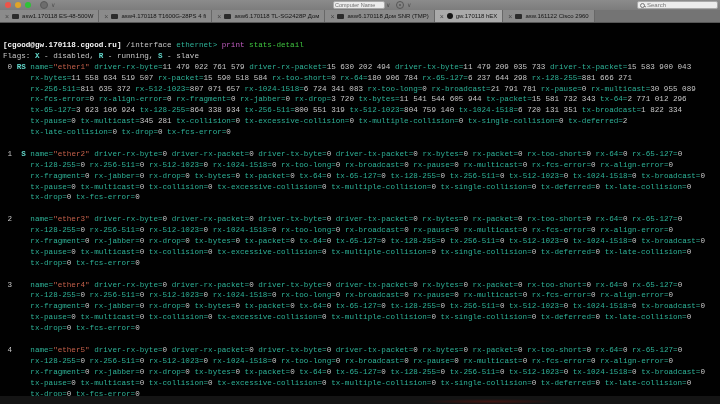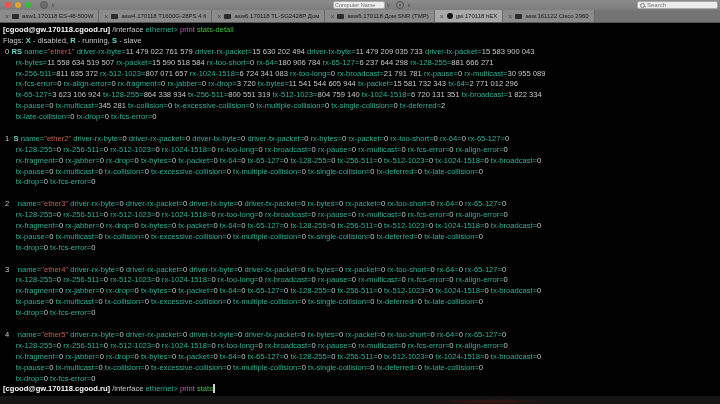--- a/index.html
+++ b/index.html
@@ -37,22 +37,22 @@
           display:flex;overflow:hidden;border-bottom:1px solid #565656;box-sizing:border-box;}
   .tab{display:flex;align-items:center;gap:3px;padding:0 5px;background:#8b8b8b;
        border-right:1px solid #686868;white-space:nowrap;flex:0 0 auto;}
   .tab.active{background:#aaaaaa;}
   .tclose{font-size:7px;line-height:7px;color:#474747;}
   .ticon{width:7px;height:5px;background:#2b2b2b;border-radius:1px;flex:0 0 auto;}
   .ticon.router{width:6px;height:6px;border-radius:50%;background:#151515;}
   .tlabel{font-size:6px;color:#141414;}
   
   .terminal{position:absolute;left:0;right:0;top:23px;bottom:8px;background:#010101;
-            padding:2px 0 0 3px;white-space:pre;overflow:hidden;
-            font-family:Liberation Sans, sans-serif;font-size:7.6px;line-height:10.9px;}
+            padding:17px 0 0 3px;white-space:pre;overflow:hidden;
+            font-family:Liberation Mono, monospace;font-size:7.6px;line-height:10.9px;}
   .tline{height:10.9px;}
   .s-p{color:var(--c-plain,#c7c7c7);}
   .s-w{color:var(--c-white,#f8f8f8);font-weight:bold;}
   .s-t{color:var(--c-teal,#2eb398);}
   .s-f{color:var(--c-flag,#64d8cb);font-weight:bold;}
   .s-m{color:var(--c-magenta,#c35ec3);}
   .s-g{color:var(--c-green,#3fc43f);}
   .s-s{color:var(--c-orange,#c4604a);}
   .s-c{background:var(--c-cursor,#cfcfcf);color:#000;}
   

